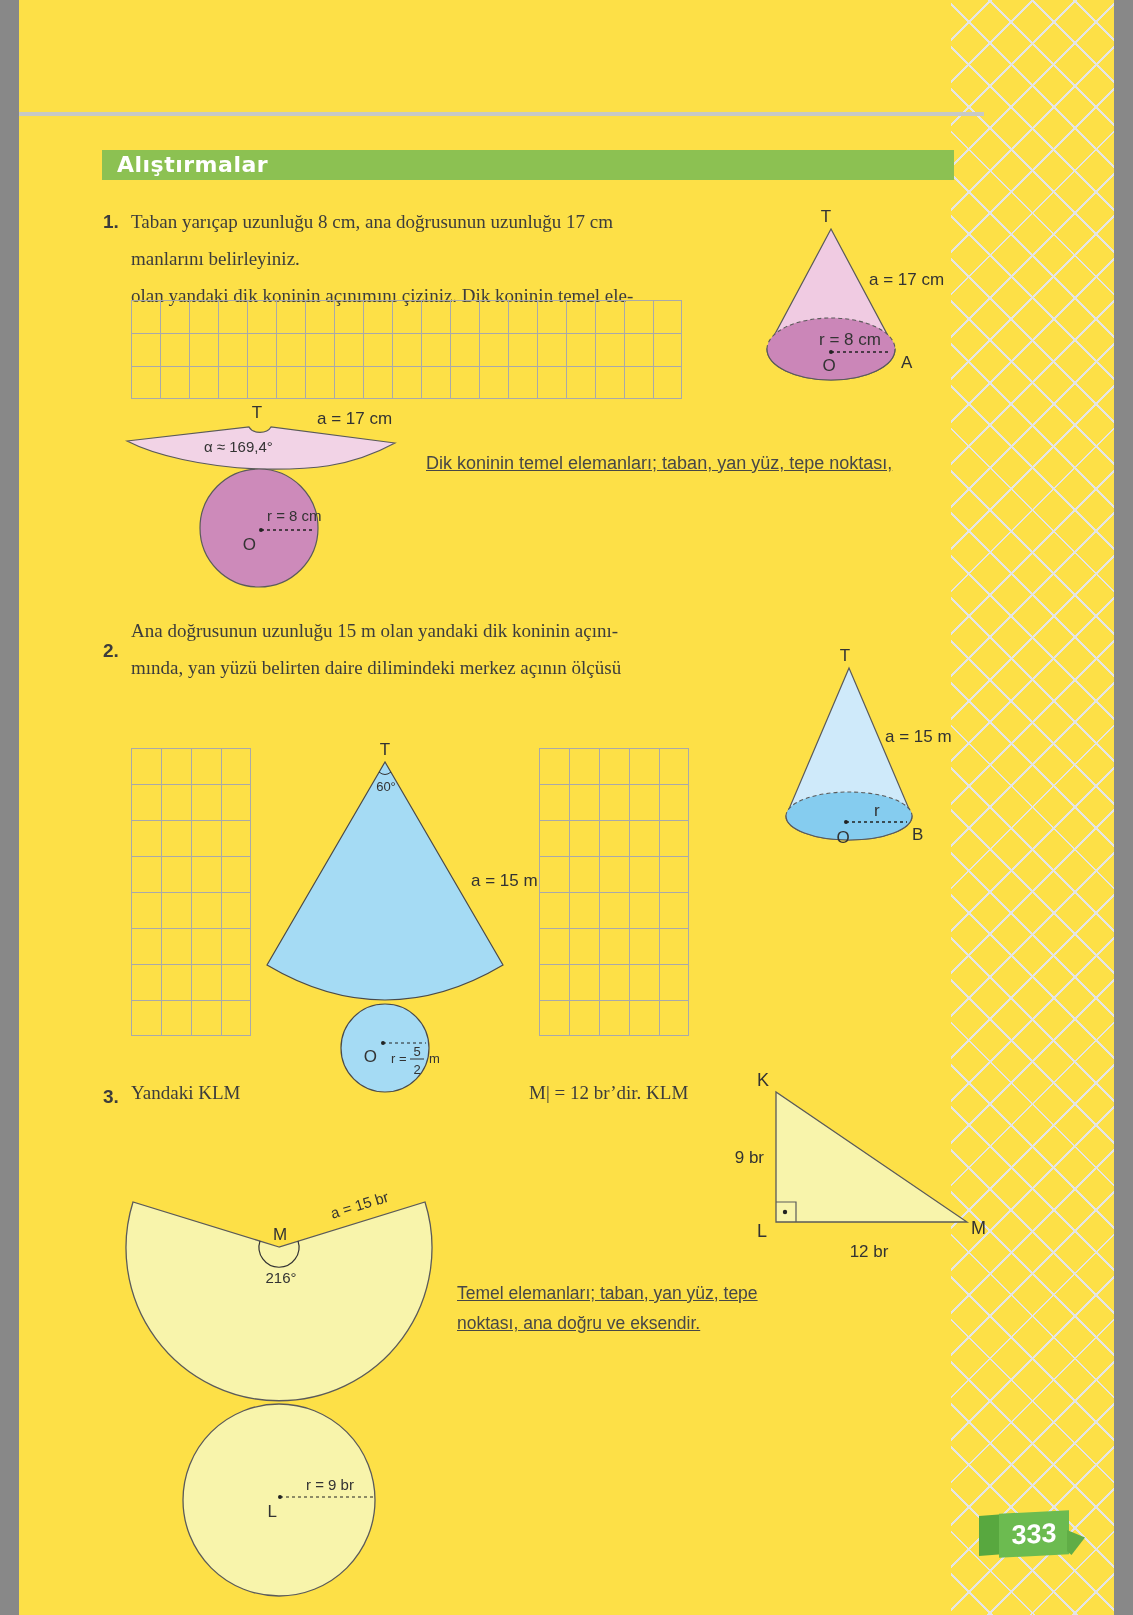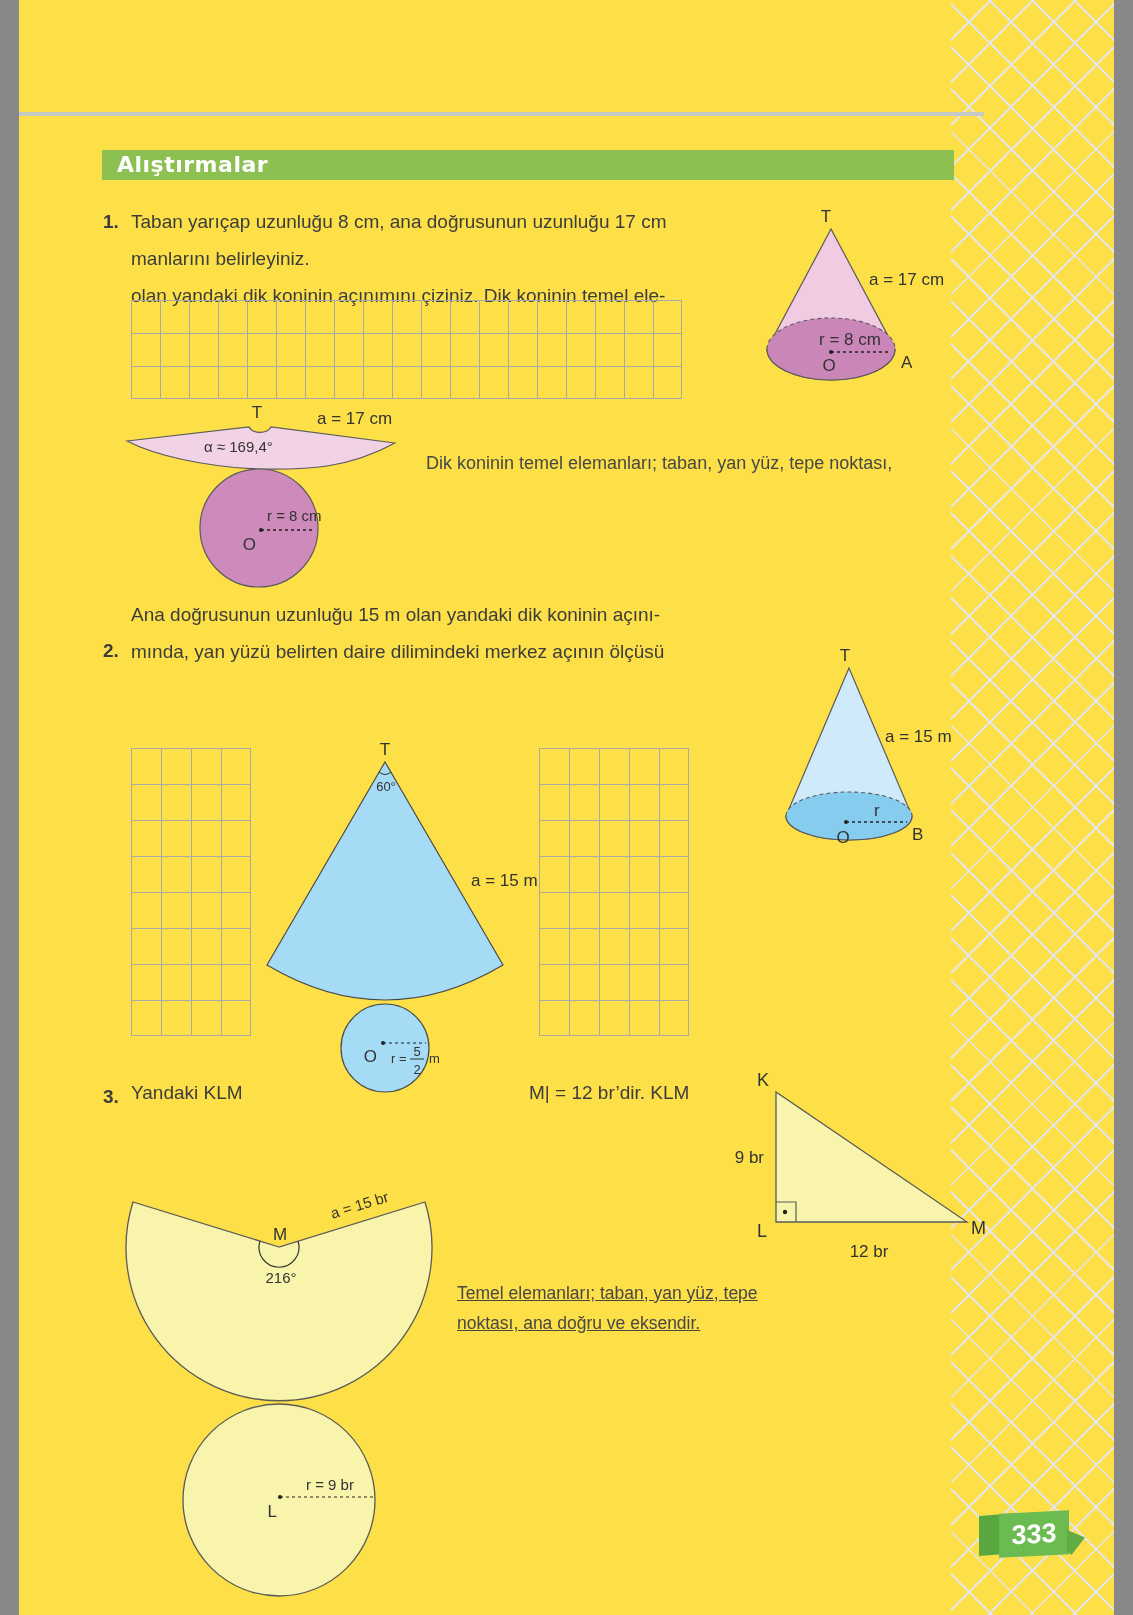--- a/index.html
+++ b/index.html
@@ -10,24 +10,24 @@
     background-image:
       repeating-linear-gradient(45deg, transparent 0, transparent 28px, #e5e5e5 28px, #e5e5e5 30px),
       repeating-linear-gradient(-45deg, transparent 0, transparent 28px, #e5e5e5 28px, #e5e5e5 30px);
   }
   .top-rule { position:absolute; left:0; top:112px; width:965px; height:4px; background:#c7c9c5; }
 
   .banner { position:absolute; left:83px; top:150px; width:852px; height:30px; background:#8cc152; }
   .banner-title { position:absolute; left:15px; top:1px; color:#ffffff; font:bold 22px/28px "DejaVu Sans", sans-serif; letter-spacing:.5px; }
 
   .txt { position:absolute; white-space:nowrap; color:#3c3c3c; font:19px/37px "Liberation Sans", sans-serif; }
-  .txt div { white-space:nowrap; }
+  .txt div { white-space:nowrap;font-family:Liberation Serif, serif; }
   .num { position:absolute; white-space:nowrap; color:#3c3c3c; font:bold 19px/37px "Liberation Sans", sans-serif; }
   .tight div { line-height:30px; }
-  .note { position:absolute; white-space:nowrap; color:#474747; font:18px/31px "Liberation Sans", sans-serif; }
+  .note { position:absolute; white-space:nowrap; color:#474747; font:18px/31px "Liberation Sans", sans-serif;text-decoration:underline; }
   .note2 { position:absolute; white-space:nowrap; color:#474747; font:17.5px/30px "Liberation Sans", sans-serif; }
 
   .grid { position:absolute;
     background-image:
       linear-gradient(#a9a9a9 1px, transparent 1px),
       linear-gradient(90deg, #a9a9a9 1px, transparent 1px);
     border-right:1px solid #a9a9a9; border-bottom:1px solid #a9a9a9;
   }
   .grid1 { left:112px; top:300px; width:551px; height:99px; background-size:29px 33px; }
   .grid2 { left:112px; top:748px; width:120px; height:288px; background-size:30px 36px; }
@@ -92,21 +92,21 @@
     <text x="185" y="452" class="lbl-s">α ≈ 169,4°</text>
     <text x="248" y="521" class="lbl-s">r = 8 cm</text>
     <text x="237" y="550" text-anchor="end" class="lbl">O</text>
   </svg>
 
   <div class="note" style="left:407px; top:448px;">
     <div>Dik koninin temel elemanları; taban, yan yüz, tepe noktası,</div>
   </div>
 
   <div class="num" style="left:84px; top:632px;">2.</div>
-  <div class="txt" style="left:112px; top:596px;">
+  <div class="txt" style="left:112px; top:612px;">
     <div>Ana doğrusunun uzunluğu 15 m olan yandaki dik koninin açını-</div>
     <div>mında, yan yüzü belirten daire dilimindeki merkez açının ölçüsü</div>
   </div>
 
   <div class="grid grid2"></div>
   <div class="grid grid3"></div>
 
   <svg style="left:710px; top:625px;" width="250" height="225" viewBox="710 625 250 225">
     <path d="M 830,668 L 767,816 A 63 24 0 0 0 893,816 Z" fill="#cfeafa" stroke="#5a5a5a" stroke-width="1.2"></path>
     <ellipse cx="830" cy="816" rx="63" ry="24" fill="#85ccef"></ellipse>

